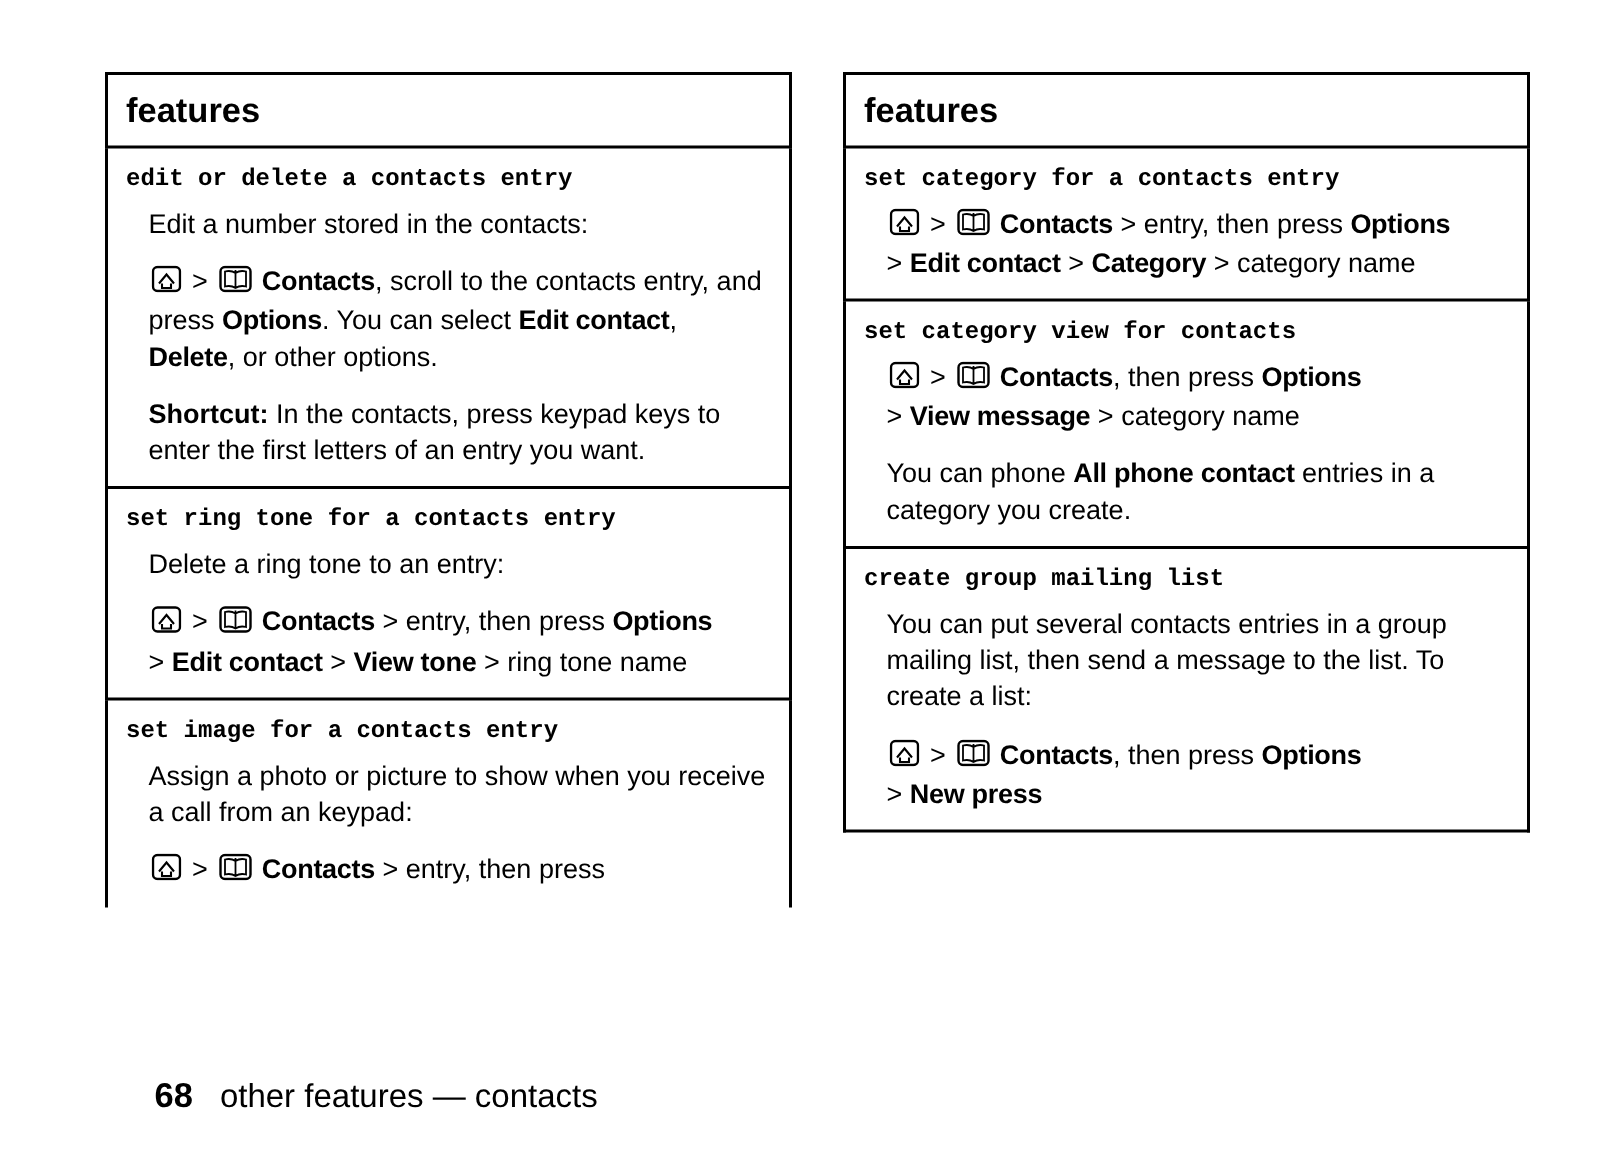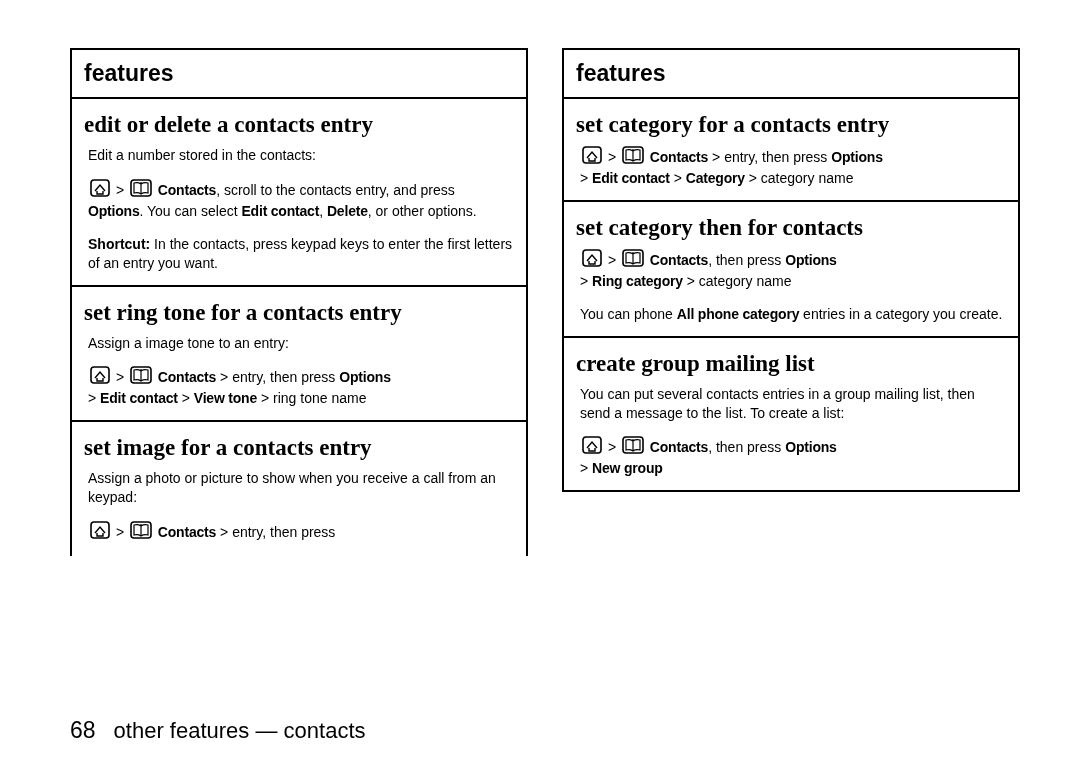--- a/index.html
+++ b/index.html
@@ -39,27 +39,27 @@
     line-height: 1.35;
   }
   table.features th {
     font-weight: bold;
     font-size: 23px;
     padding-top: 8px;
     padding-bottom: 8px;
   }
   .subhead {
     font-weight: bold;
-    font-size: 23px;
+    font-size: 16px;
     margin: 4px 0 6px 0;
-    font-family: Liberation Serif, serif;
+    font-family: Liberation Mono, monospace;
   }
   .para {
-    margin: 0 0 14px 4px;
-    font-size: 14px;
+    margin: 0 0 14px 15px;
+    font-size: 18px;
     line-height: 1.35;
   }
   .para.last { margin-bottom: 2px; }
   .condensed {
     font-family: "Arial Narrow", Arial, Helvetica, sans-serif;
     font-stretch: condensed;
     font-weight: bold;
     letter-spacing: -0.2px;
   }
   .ital { }
@@ -70,23 +70,24 @@
     vertical-align: -2px;
     margin: 0 2px;
   }
   .footer {
     position: absolute;
     bottom: 22px;
     left: 70px;
     font-size: 22px;
   }
   .footer .pn {
-    font-weight: normal;
+    font-weight: bold;
     font-size: 23px;
     margin-right: 18px;
+    margin-left: 33px;
   }
 </style>
 </head>
 <body>
 
 <div class="page">
   <div class="columns">
 
     <div class="col">
       <table class="features">
@@ -113,21 +114,21 @@
           </p>
           <p class="para last">
             <span class="bold">Shortcut:</span><span> In the contacts, press keypad keys to enter the first letters of an entry you want.</span>
           </p>
         </td>
             </tr>
 
         <tr>
               <td>
           <div class="subhead">set ring tone for a contacts entry</div>
-          <p class="para">Assign a image tone to an entry:</p>
+          <p class="para">Delete a ring tone to an entry:</p>
           <p class="para last">
             <span class="icon"><svg width="20" height="18">
                       <rect x="1" y="1" width="18" height="16" rx="3" fill="none" stroke="#000" stroke-width="1.6"></rect>
                       <path d="M5 12 L10 6 L15 12 M7 12 V15 H13 V12" fill="none" stroke="#000" stroke-width="1.4"></path>
                     </svg></span>
             <span>&gt;</span>
             <span class="icon"><svg width="22" height="18">
                       <rect x="1" y="1" width="20" height="16" rx="3" fill="none" stroke="#000" stroke-width="1.6"></rect>
                       <path d="M11 3 V15 M4 4 Q8 3 11 5 Q14 3 18 4 V14 Q14 13 11 15 Q8 13 4 14 Z" fill="none" stroke="#000" stroke-width="1.2"></path>
                     </svg></span>
@@ -205,40 +206,40 @@
             <span>&gt;</span>
             <span class="condensed">Category</span>
             <span>&gt;</span>
             <span class="ital">category name</span>
           </p>
         </td>
             </tr>
 
         <tr>
               <td>
-          <div class="subhead">set category then for contacts</div>
+          <div class="subhead">set category view for contacts</div>
           <p class="para">
             <span class="icon"><svg width="20" height="18">
                       <rect x="1" y="1" width="18" height="16" rx="3" fill="none" stroke="#000" stroke-width="1.6"></rect>
                       <path d="M5 12 L10 6 L15 12 M7 12 V15 H13 V12" fill="none" stroke="#000" stroke-width="1.4"></path>
                     </svg></span>
             <span>&gt;</span>
             <span class="icon"><svg width="22" height="18">
                       <rect x="1" y="1" width="20" height="16" rx="3" fill="none" stroke="#000" stroke-width="1.6"></rect>
                       <path d="M11 3 V15 M4 4 Q8 3 11 5 Q14 3 18 4 V14 Q14 13 11 15 Q8 13 4 14 Z" fill="none" stroke="#000" stroke-width="1.2"></path>
                     </svg></span>
             <span class="condensed">Contacts</span><span>, then press </span><span class="condensed">Options</span>
             <br>
             <span>&gt;</span>
-            <span class="condensed">Ring category</span>
+            <span class="condensed">View message</span>
             <span>&gt;</span>
             <span class="ital">category name</span>
           </p>
           <p class="para last">
-            <span>You can phone </span><span class="condensed">All phone category</span><span> entries in a category you create.</span>
+            <span>You can phone </span><span class="condensed">All phone contact</span><span> entries in a category you create.</span>
           </p>
         </td>
             </tr>
 
         <tr>
               <td>
           <div class="subhead">create group mailing list</div>
           <p class="para">You can put several contacts entries in a group mailing list, then send a message to the list. To create a list:</p>
           <p class="para last">
             <span class="icon"><svg width="20" height="18">
@@ -246,21 +247,21 @@
                       <path d="M5 12 L10 6 L15 12 M7 12 V15 H13 V12" fill="none" stroke="#000" stroke-width="1.4"></path>
                     </svg></span>
             <span>&gt;</span>
             <span class="icon"><svg width="22" height="18">
                       <rect x="1" y="1" width="20" height="16" rx="3" fill="none" stroke="#000" stroke-width="1.6"></rect>
                       <path d="M11 3 V15 M4 4 Q8 3 11 5 Q14 3 18 4 V14 Q14 13 11 15 Q8 13 4 14 Z" fill="none" stroke="#000" stroke-width="1.2"></path>
                     </svg></span>
             <span class="condensed">Contacts</span><span>, then press </span><span class="condensed">Options</span>
             <br>
             <span>&gt;</span>
-            <span class="condensed">New group</span>
+            <span class="condensed">New press</span>
           </p>
         </td>
             </tr>
       </tbody>
         </table>
     </div>
 
   </div>
 
   <div class="footer">

